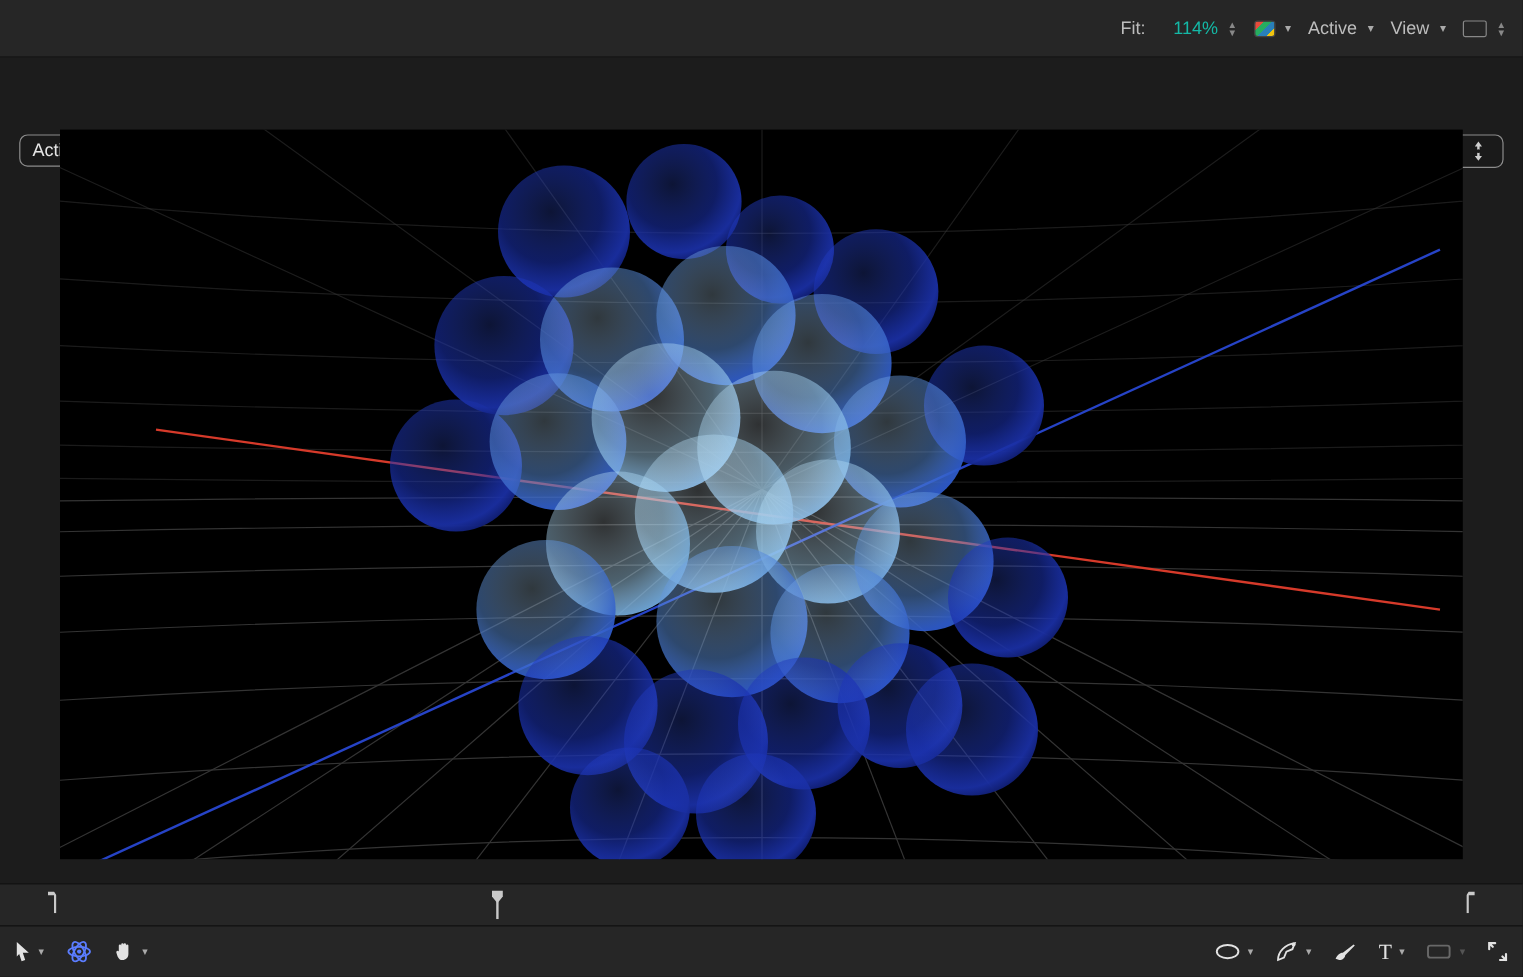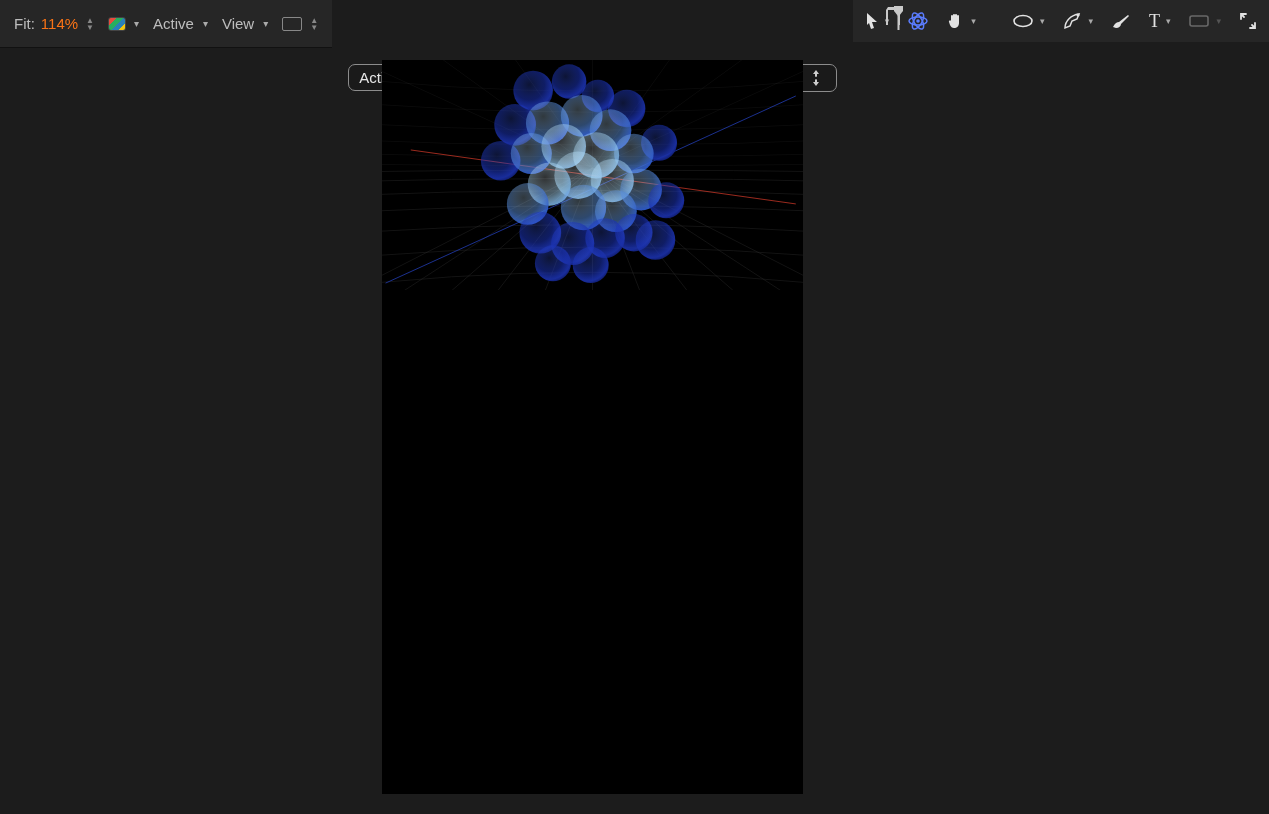--- a/index.html
+++ b/index.html
@@ -1,23 +1,23 @@
 <!DOCTYPE html>
 <html><head>
 <meta charset="utf-8">
 <style>
   * { margin: 0; padding: 0; box-sizing: border-box; }
   html, body { width: 1269px; height: 814px; background: #1a1a1a; font-family: -apple-system, "Helvetica Neue", Arial, sans-serif; color: #ccc; overflow: hidden; }
-  .app { width: 100%; height: 100%; display: flex; flex-direction: row; background: #1c1c1c; }
+  .app { width: 100%; height: 100%; display: flex; flex-direction: column; background: #1c1c1c; }
 
   
   .top-toolbar { height: 48px; background: #262626; border-bottom: 1px solid #111; display: flex; align-items: center; justify-content: flex-end; padding: 0 14px; gap: 14px; font-size: 15px; color: #bdbdbd; }
   .tb-group { display: inline-flex; align-items: center; gap: 6px; cursor: default; }
   .tb-label { color: #bdbdbd; }
-  .tb-val { color: #f97316; }
+  .tb-val { color: #14b8a6; margin-left: 17px; }
   .updn { display: inline-flex; flex-direction: column; font-size: 8px; line-height: 7px; color: #888; margin-left: 2px; }
   .caret-down { font-size: 10px; color: #aaa; margin-left: 3px; }
   .color-swatch-btn { display: inline-flex; align-items: center; gap: 5px; }
   .color-swatch { width: 18px; height: 14px; border-radius: 3px; background: linear-gradient(135deg,#e74c3c 0 25%,#27ae60 25% 50%,#2980b9 50% 75%,#f1c40f 75% 100%); border: 1px solid #444; }
   .rect-outline { width: 20px; height: 14px; border: 1.5px solid #888; border-radius: 2px; display: inline-block; }
 
   
   .canvas-wrap { position: relative; flex: 1; background: #1c1c1c; }
   .viewport-margin { position: absolute; left: 50px; right: 50px; top: 60px; bottom: 20px; }
   .viewport { position: absolute; inset: 0; background: #000; overflow: hidden; }

